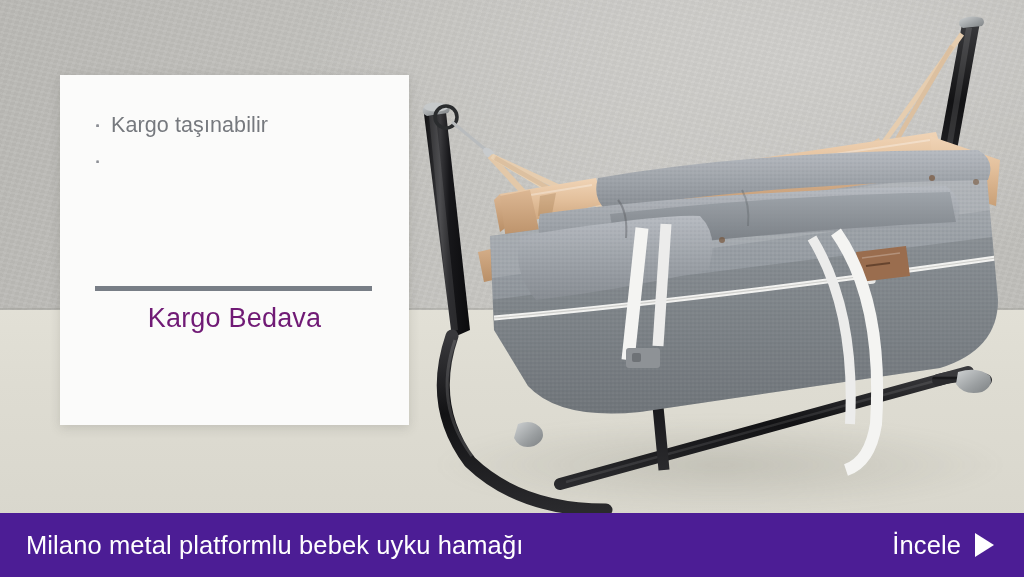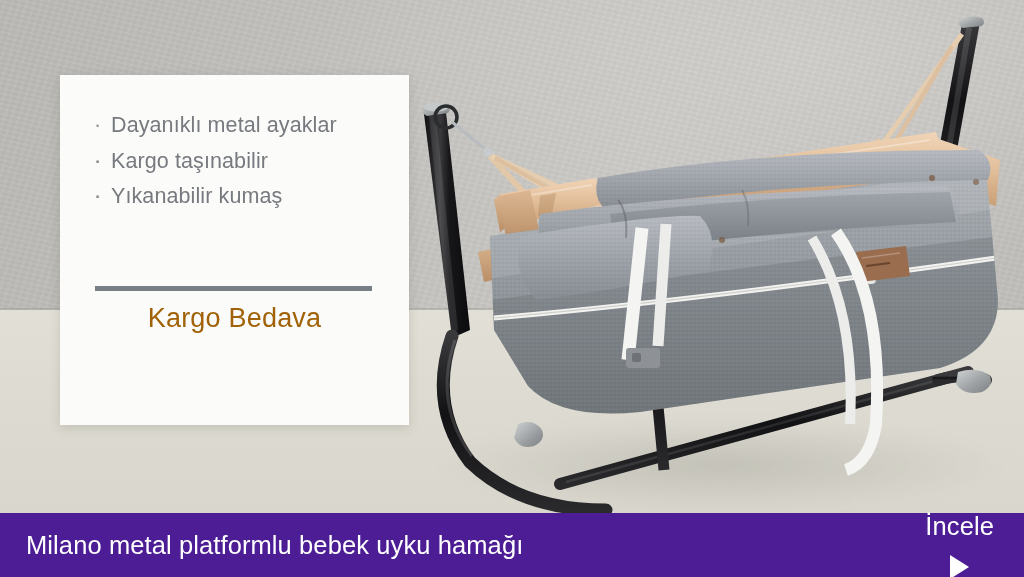--- a/index.html
+++ b/index.html
@@ -99,21 +99,21 @@
     width: 277px;
     height: 5px;
     background: #787e86;
   }
   .shipping {
     position: absolute;
     left: 0;
     top: 228px;
     width: 349px;
     text-align: center;
-    color: #a16207;
+    color: #701a75;
     font-size: 27px;
     letter-spacing: .2px;
   }
 
   
   .bottom-bar {
     position: absolute;
     left: 0; top: 513px;
     width: 1024px; height: 64px;
     background: #4c1d95;
@@ -127,21 +127,20 @@
     letter-spacing: .1px;
     margin-left: 26px;
     white-space: nowrap;
   }
   .cta {
     display: flex;
     align-items: center;
     gap: 14px;
     margin-right: 30px;
     cursor: pointer;
-    flex-direction: column;
   }
   .cta-label {
     color: #ffffff;
     font-size: 25.5px;
     letter-spacing: .1px;
   }
   .cta-arrow {
     width: 0; height: 0;
     border-left: 19px solid #ffffff;
     border-top: 12px solid transparent;
@@ -337,35 +336,33 @@
         <circle cx="722" cy="240" r="3" fill="rgba(120,86,58,0.7)"></circle>
         <circle cx="976" cy="182" r="3" fill="rgba(120,86,58,0.6)"></circle>
       </g>
     </svg>
   </div>
 
   <div class="info-card">
     <ul class="feature-list">
       <li>
         <span class="bullet">·</span>
-        <span>Dayanıklı metal ayaklar</span>
       </li>
       <li>
         <span class="bullet">·</span>
       </li>
       <li>
         <span class="bullet">·</span>
         <span>Kargo taşınabilir</span>
       </li>
       <li>
         <span class="bullet">·</span>
       </li>
       <li>
         <span class="bullet">·</span>
-        <span>Yıkanabilir kumaş</span>
       </li>
     </ul>
     <div class="divider"></div>
     <div class="shipping">Kargo Bedava</div>
   </div>
 
   <div class="bottom-bar">
     <div class="bar-title">Milano metal platformlu bebek uyku hamağı</div>
     <div class="cta">
       <span class="cta-label">İncele</span>

